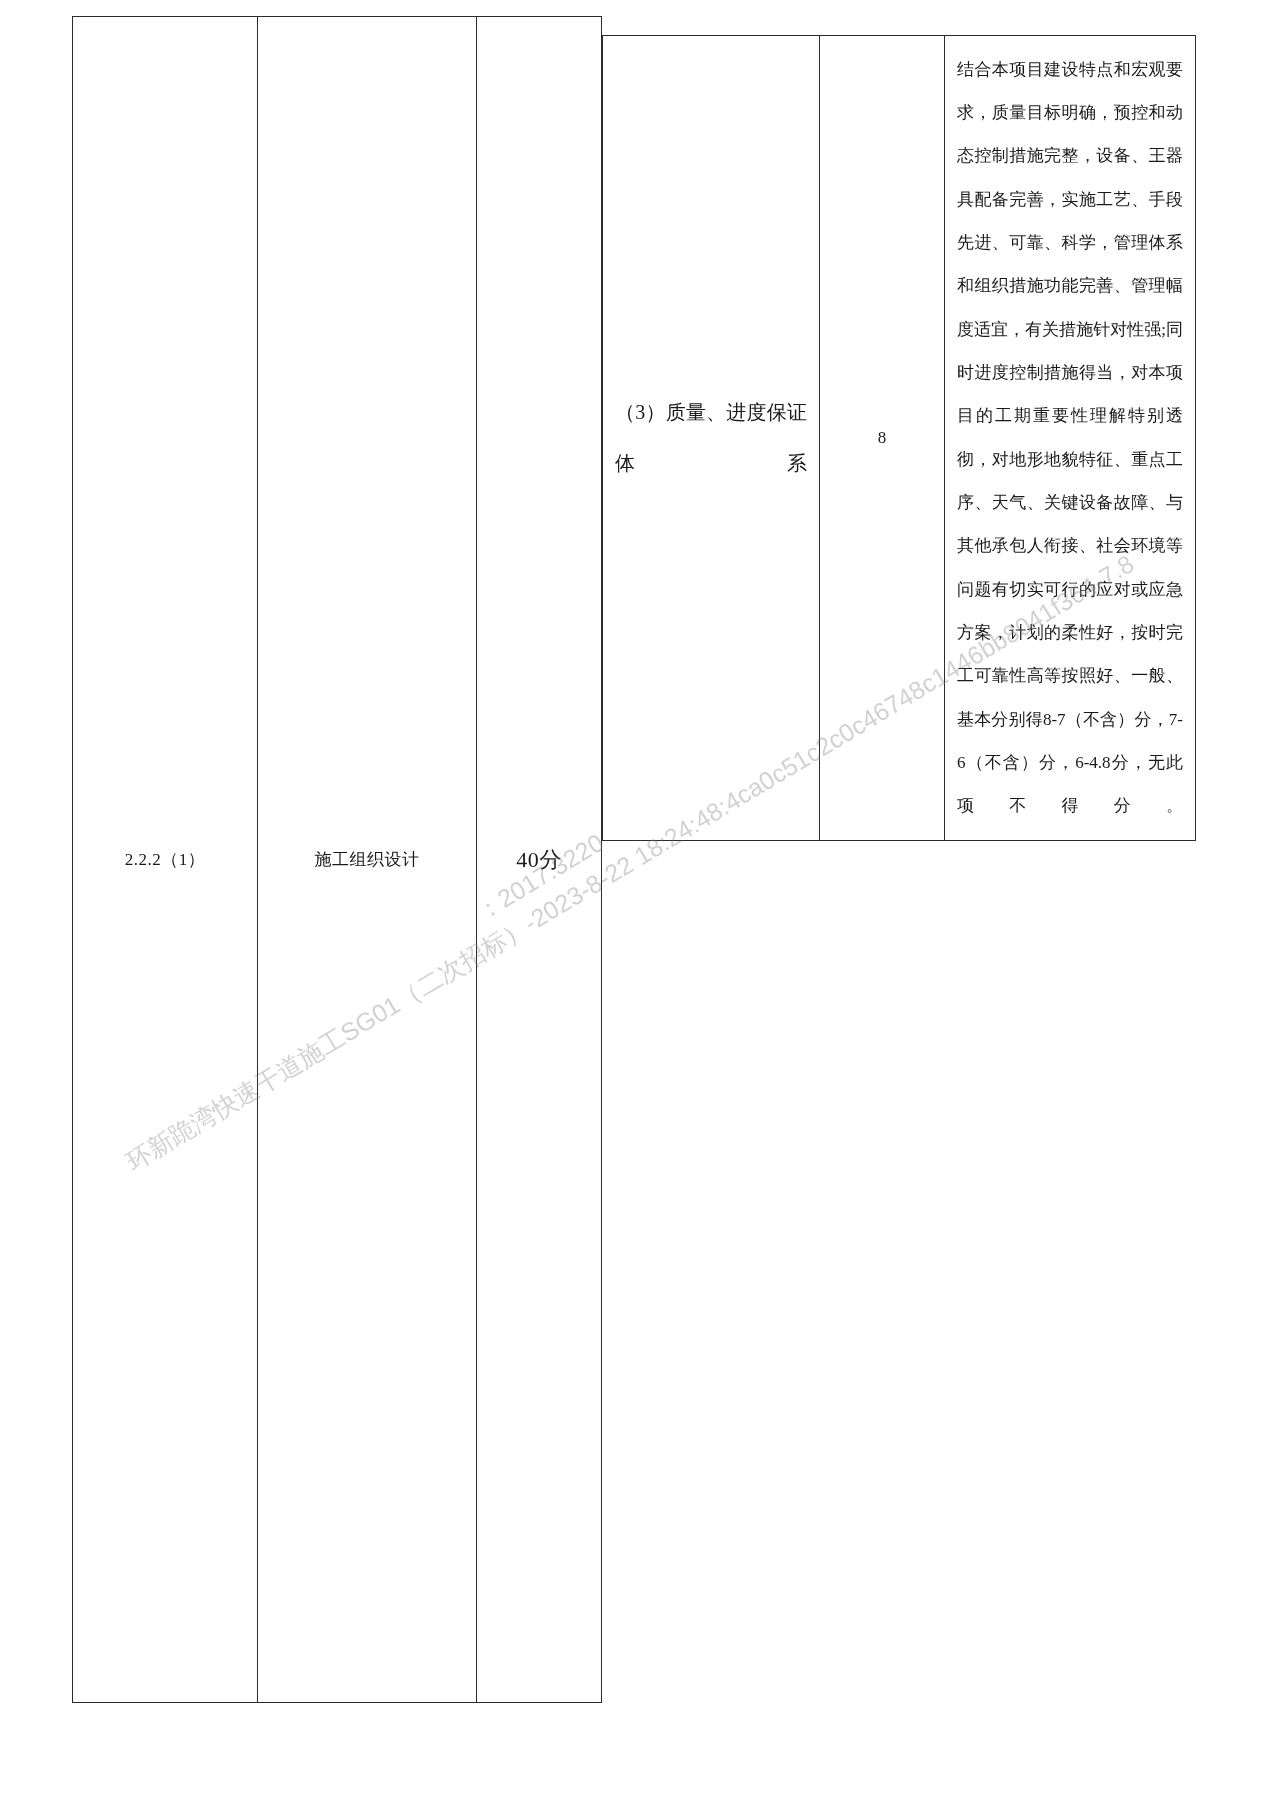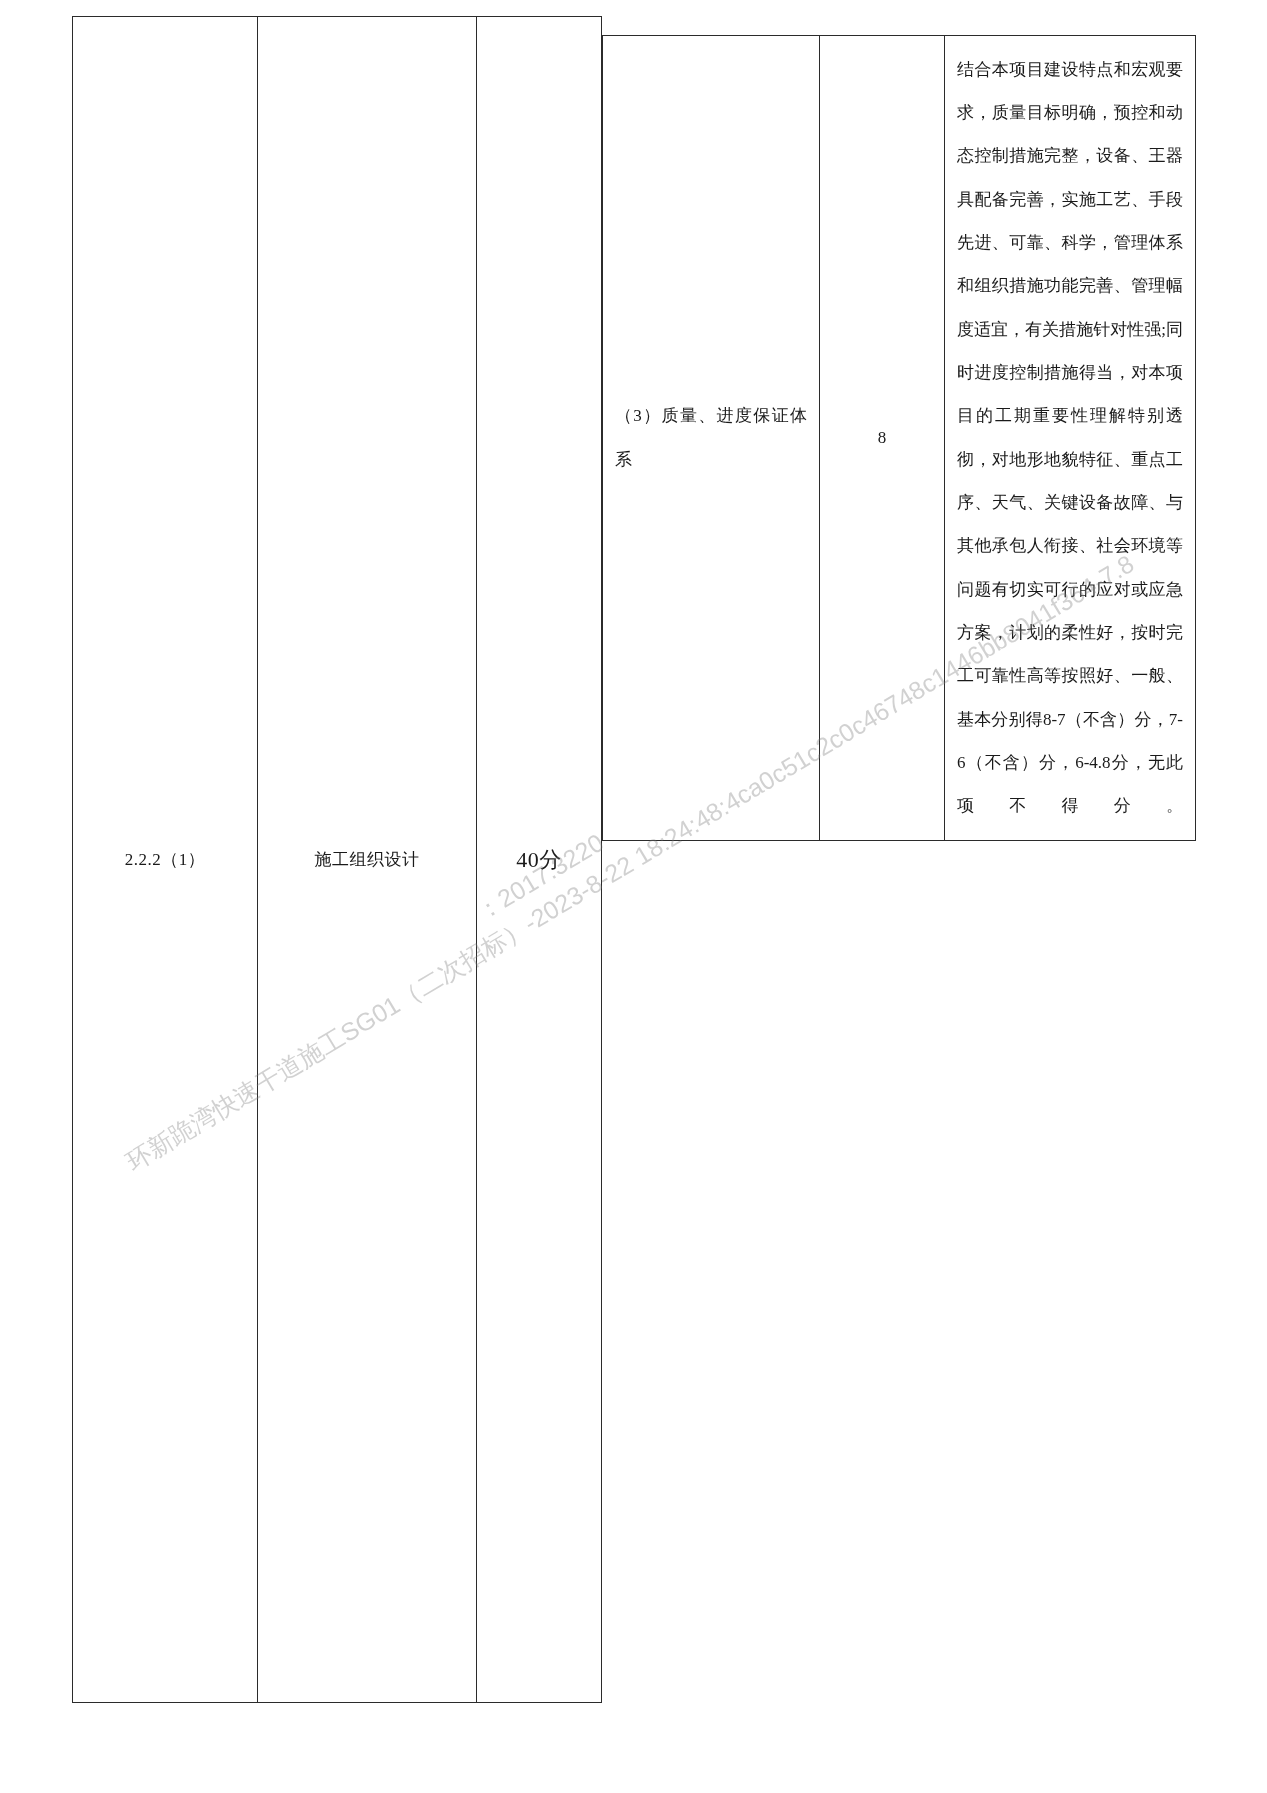--- a/index.html
+++ b/index.html
@@ -66,21 +66,21 @@
     margin-top: 18px;
   }
   .eval-table td {
     border: 1px solid #2b2b2b;
     vertical-align: middle;
     padding: 12px;
     margin-top: 23px;
   }
   .eval-item {
     width: 192px;
-    font-size: 17px;
+    font-size: 20px;
     line-height: 2.55;
     padding: 10px 16px 10px 18px;
     text-align: justify;
     text-align-last: justify;
   }
   .eval-pts {
     width: 100px;
     text-align: center;
     font-size: 17px;
   }

